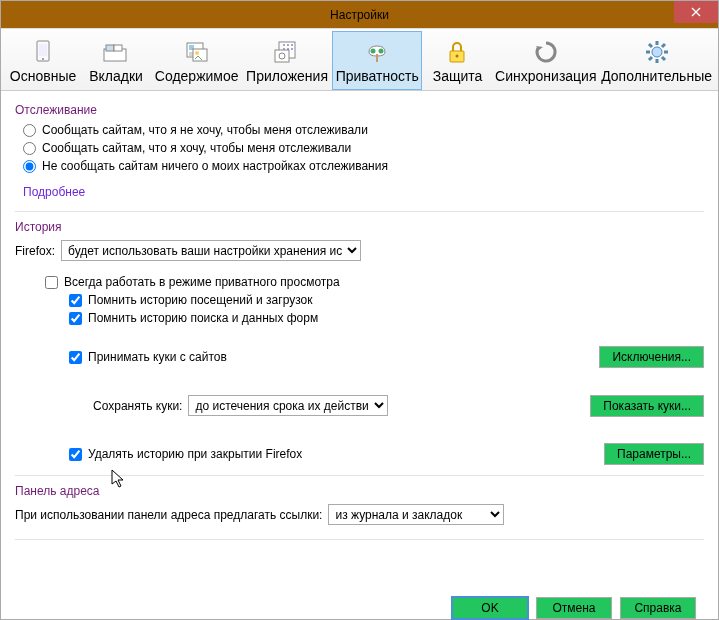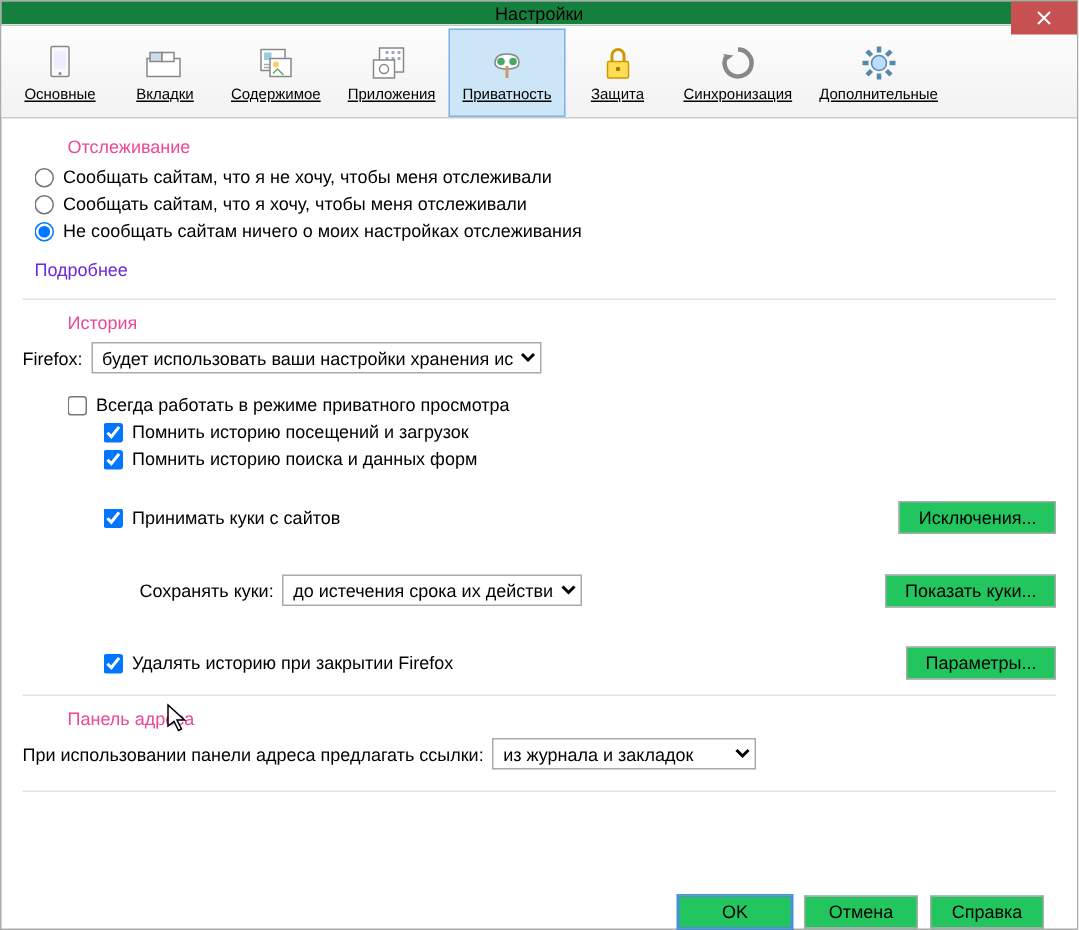--- a/index.html
+++ b/index.html
@@ -1,28 +1,28 @@
 <!DOCTYPE html>
 <html><head>
 <meta charset="utf-8">
 <style>
 * { box-sizing: border-box; margin: 0; padding: 0; }
 body { font-family: "Segoe UI", Tahoma, sans-serif; font-size: 12px; background: #fff; color: #000; }
 .window { width: 719px; height: 620px; border: 1px solid #aaa; background: #fff; position: relative; }
-.titlebar { height: 16px; background: #15803d; display: flex; align-items: center; justify-content: center; position: relative; border-bottom: 1px solid #ddd; }
+.titlebar { height: 28px; background: #a16207; display: flex; align-items: center; justify-content: center; position: relative; border-bottom: 1px solid #ddd; }
 .titlebar-title { font-size: 12px; }
 .close-btn { position: absolute; right: 0; top: 0; width: 44px; height: 22px; background: #c75050; color: #fff; display: flex; align-items: center; justify-content: center; cursor: pointer; }
 .close-btn svg { width: 10px; height: 10px; }
 .toolbar { height: 62px; background: linear-gradient(#fdfdfd,#f2f2f2); border-bottom: 1px solid #ccc; display: flex; padding: 2px 4px 0; }
 .tool-item { display: flex; flex-direction: column; align-items: center; justify-content: center; padding: 4px 8px; cursor: pointer; border: 1px solid transparent; min-width: 70px; }
 .tool-item.selected { background: #cde6f7; border: 1px solid #7eb4ea; }
 .tool-icon { width: 28px; height: 28px; display: flex; align-items: center; justify-content: center; margin-bottom: 2px; }
-.tool-label { font-size: 10px; text-decoration: underline; }
+.tool-label { font-size: 14px; }
 .content { padding: 8px 14px 8px 14px; height: calc(100% - 28px - 62px - 46px); overflow: auto; }
-.group-label { font-size: 12px; margin-bottom: 6px; margin-top: 4px; color: #ec4899; margin-left: 30px; }
+.group-label { font-size: 12px; margin-bottom: 6px; margin-top: 4px; color: #701a75; }
 .group-box { border-bottom: 1px solid #e3e3e3; padding-bottom: 10px; margin-bottom: 8px; }
 .group-box:last-child { border-bottom: 1px solid #e3e3e3; }
 .radio-row, .check-row { display: flex; align-items: center; margin: 4px 0 4px 8px; }
 .radio-row label, .check-row label { margin-left: 6px; cursor: pointer; }
 .link { color: #6d28d9; cursor: pointer; margin: 8px 0 2px 8px; display: inline-block; }
 .row { display: flex; align-items: center; margin: 4px 0; }
 .row-label { margin-right: 6px; }
 select { font-size: 12px; padding: 1px 2px; border: 1px solid #aaa; background: #fff; height: 21px; }
 input[type=checkbox], input[type=radio] { cursor: pointer; }
 .indent1 { margin-left: 30px; }

